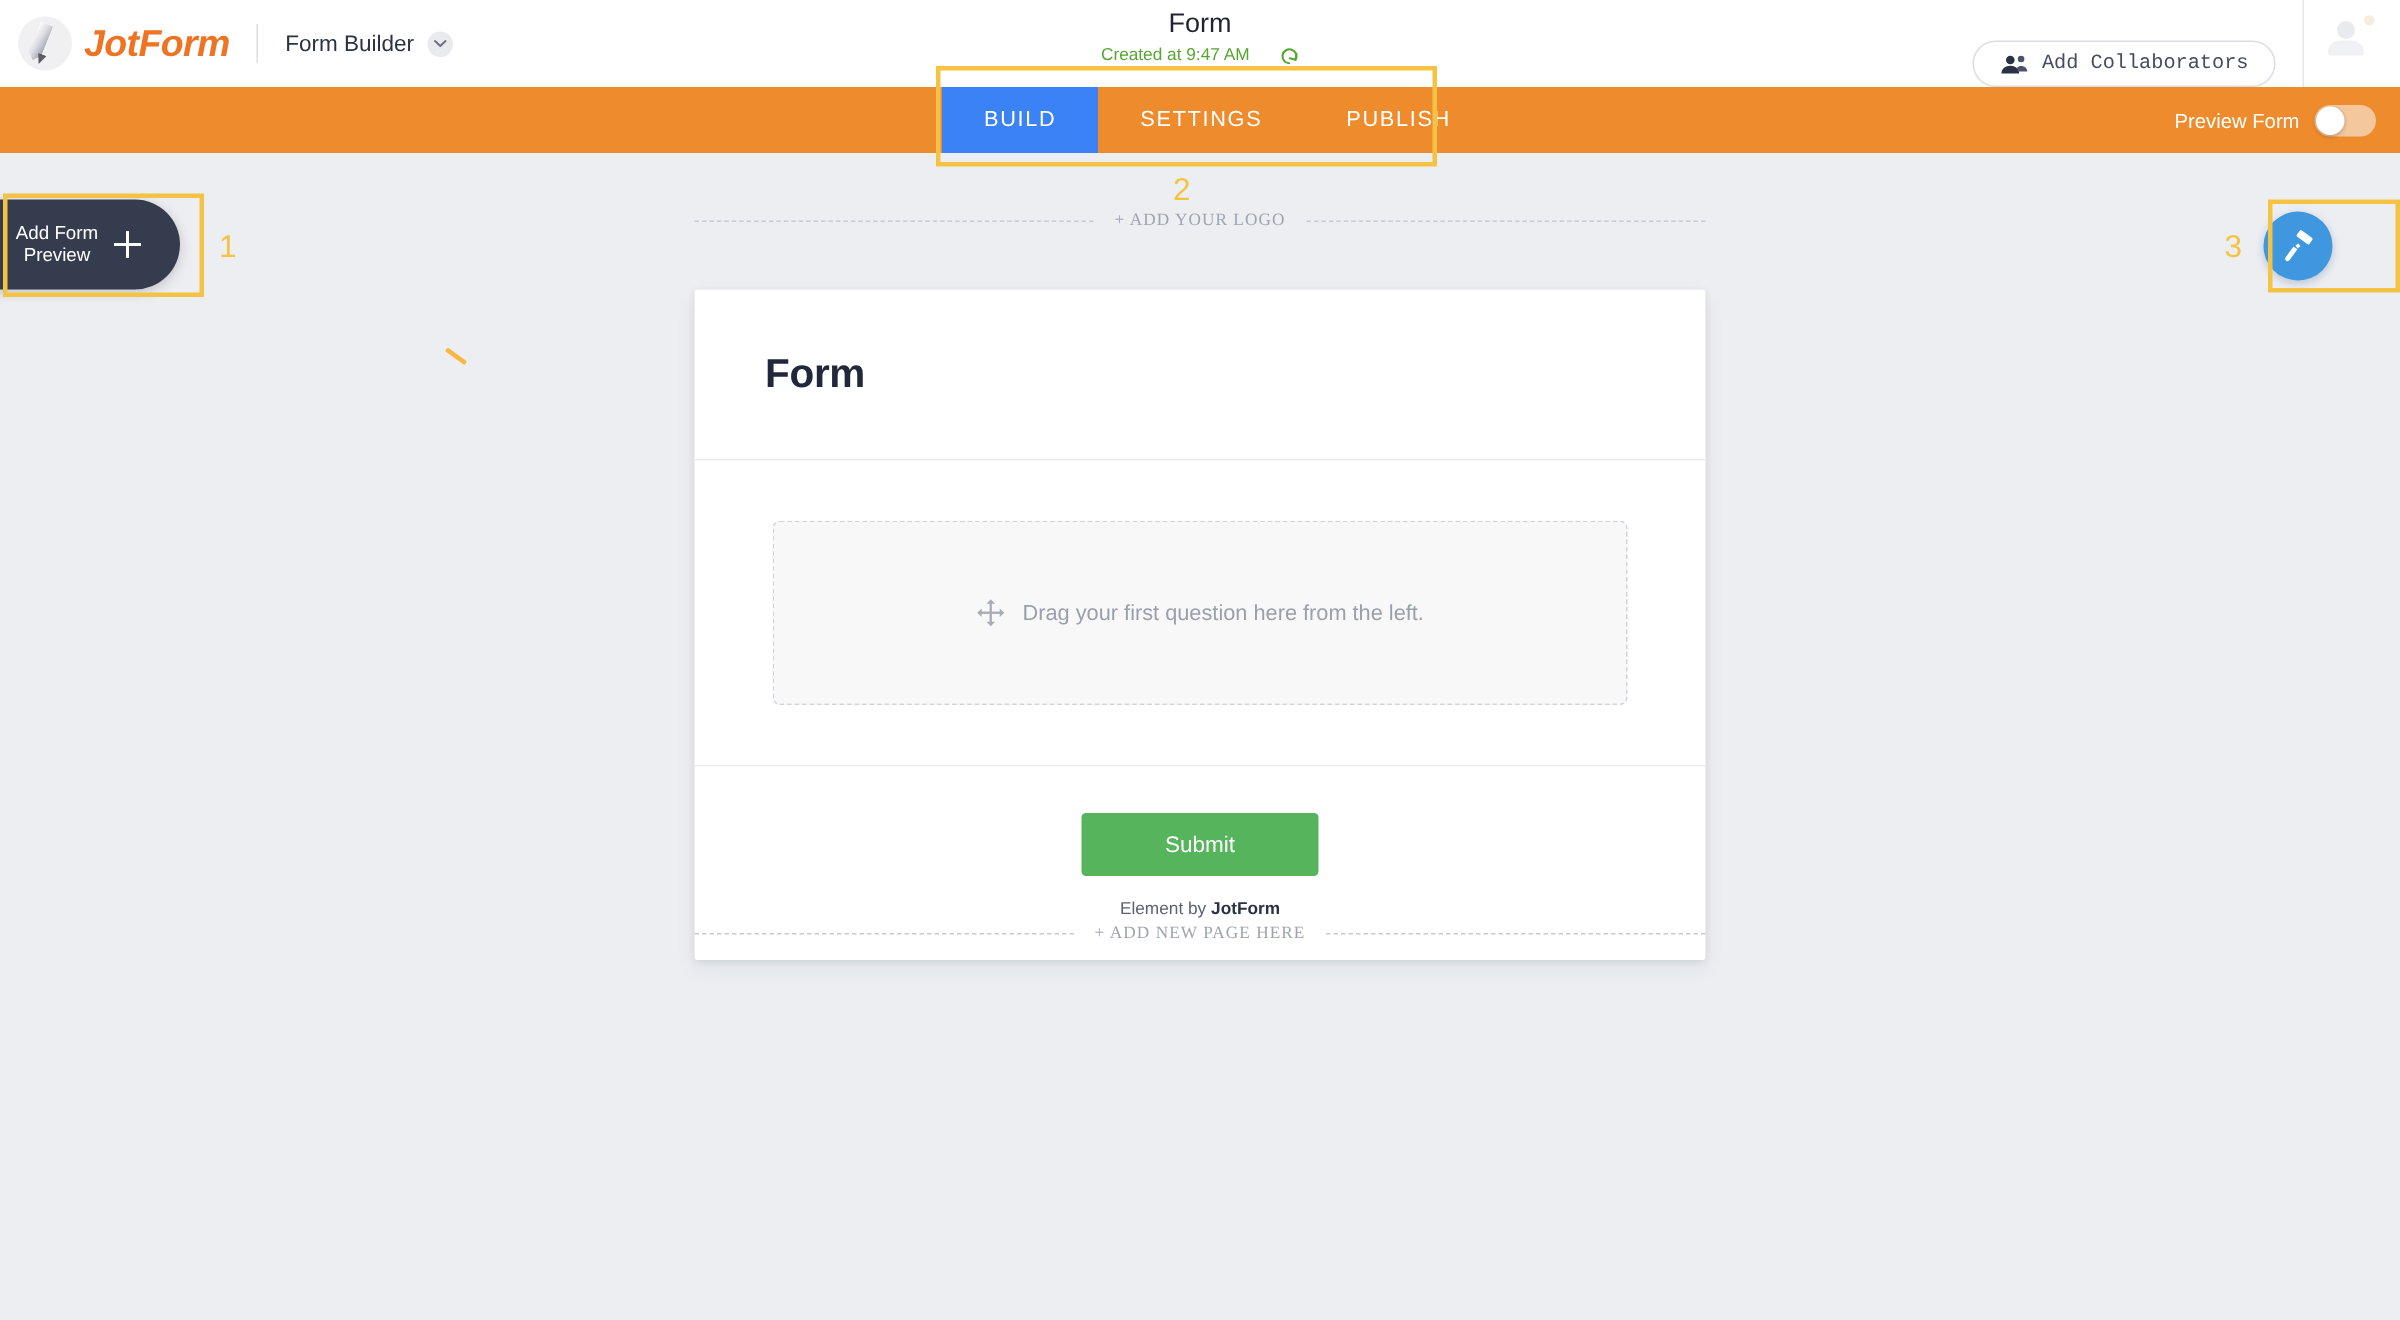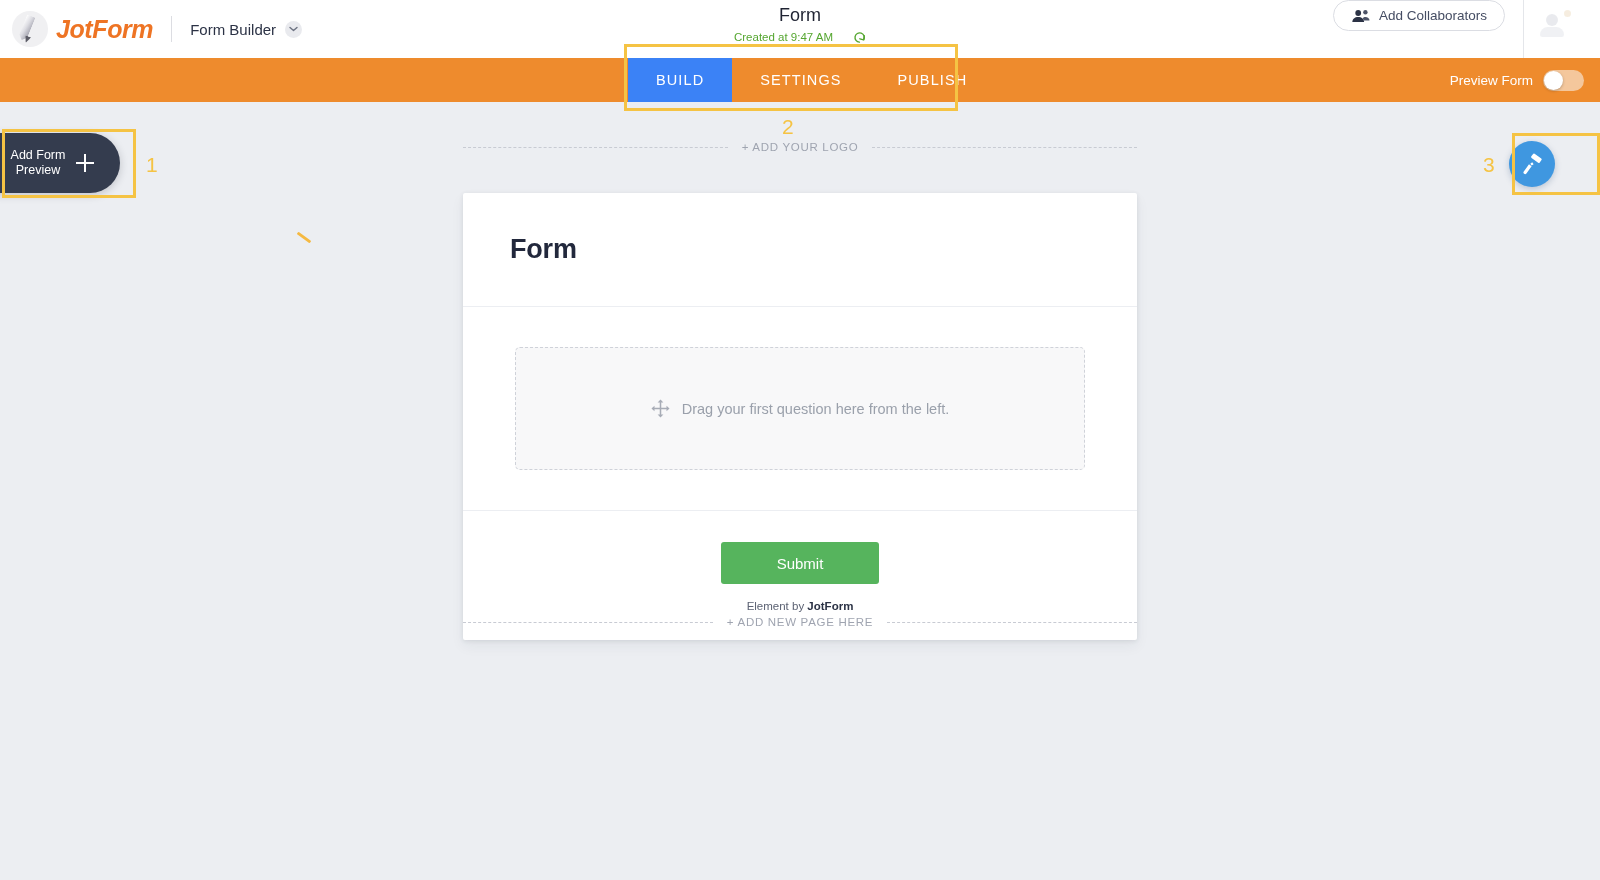--- a/index.html
+++ b/index.html
@@ -115,22 +115,23 @@
     align-items: center;
     gap: 20px;
   }
   .undo-ico { display: block; }
 
   .header-right {
     position: absolute;
     right: 0; top: 0;
     height: 58px;
     display: flex;
-    align-items: flex-start;
-    padding-right: 12px;
+    align-items: flex-end;
+    padding-right: 0;
+    font-family: Liberation Mono, monospace;
   }
 
   .collab-btn {
     display: flex;
     align-items: center;
     gap: 9px;
     border: 1px solid #dbdde3;
     border-radius: 20px;
     height: 31px;
     padding: 0 17px;
@@ -240,20 +241,21 @@
 
   
   .divider-row {
     position: absolute;
     left: 463px;
     width: 674px;
     display: flex;
     align-items: center;
     gap: 14px;
     cursor: pointer;
+    font-family: Liberation Serif, serif;
   }
   .divider-row .dash {
     flex: 1;
     border-top: 1px dashed #c8cbd3;
     height: 0;
   }
   .divider-row .dash-text {
     font-size: 11.5px;
     color: #9fa4b0;
     letter-spacing: 0.7px;

